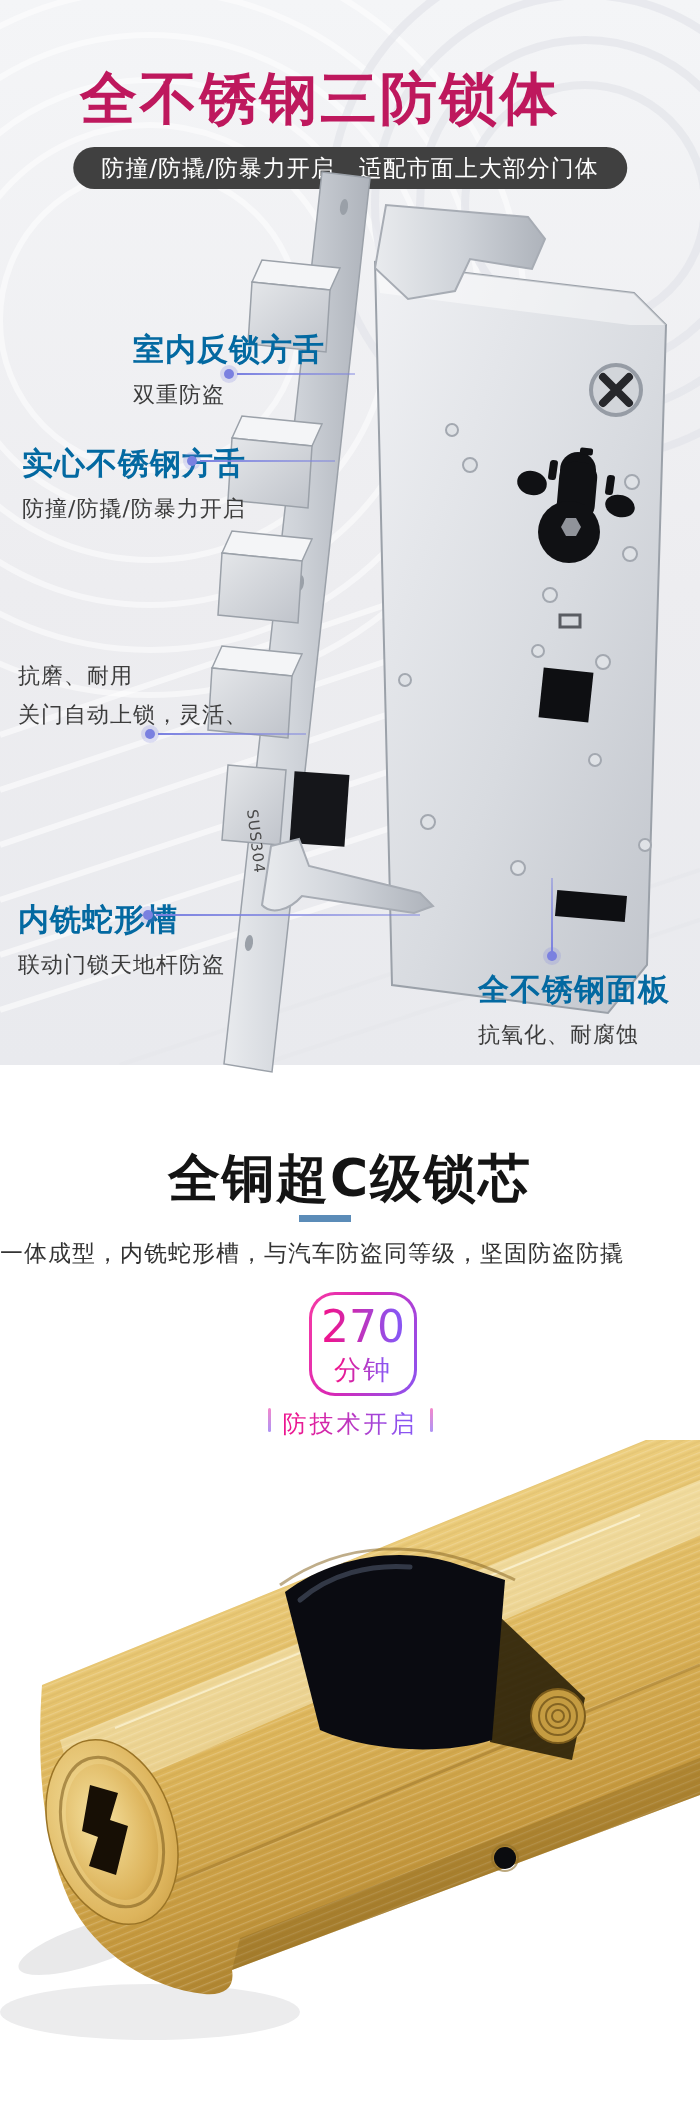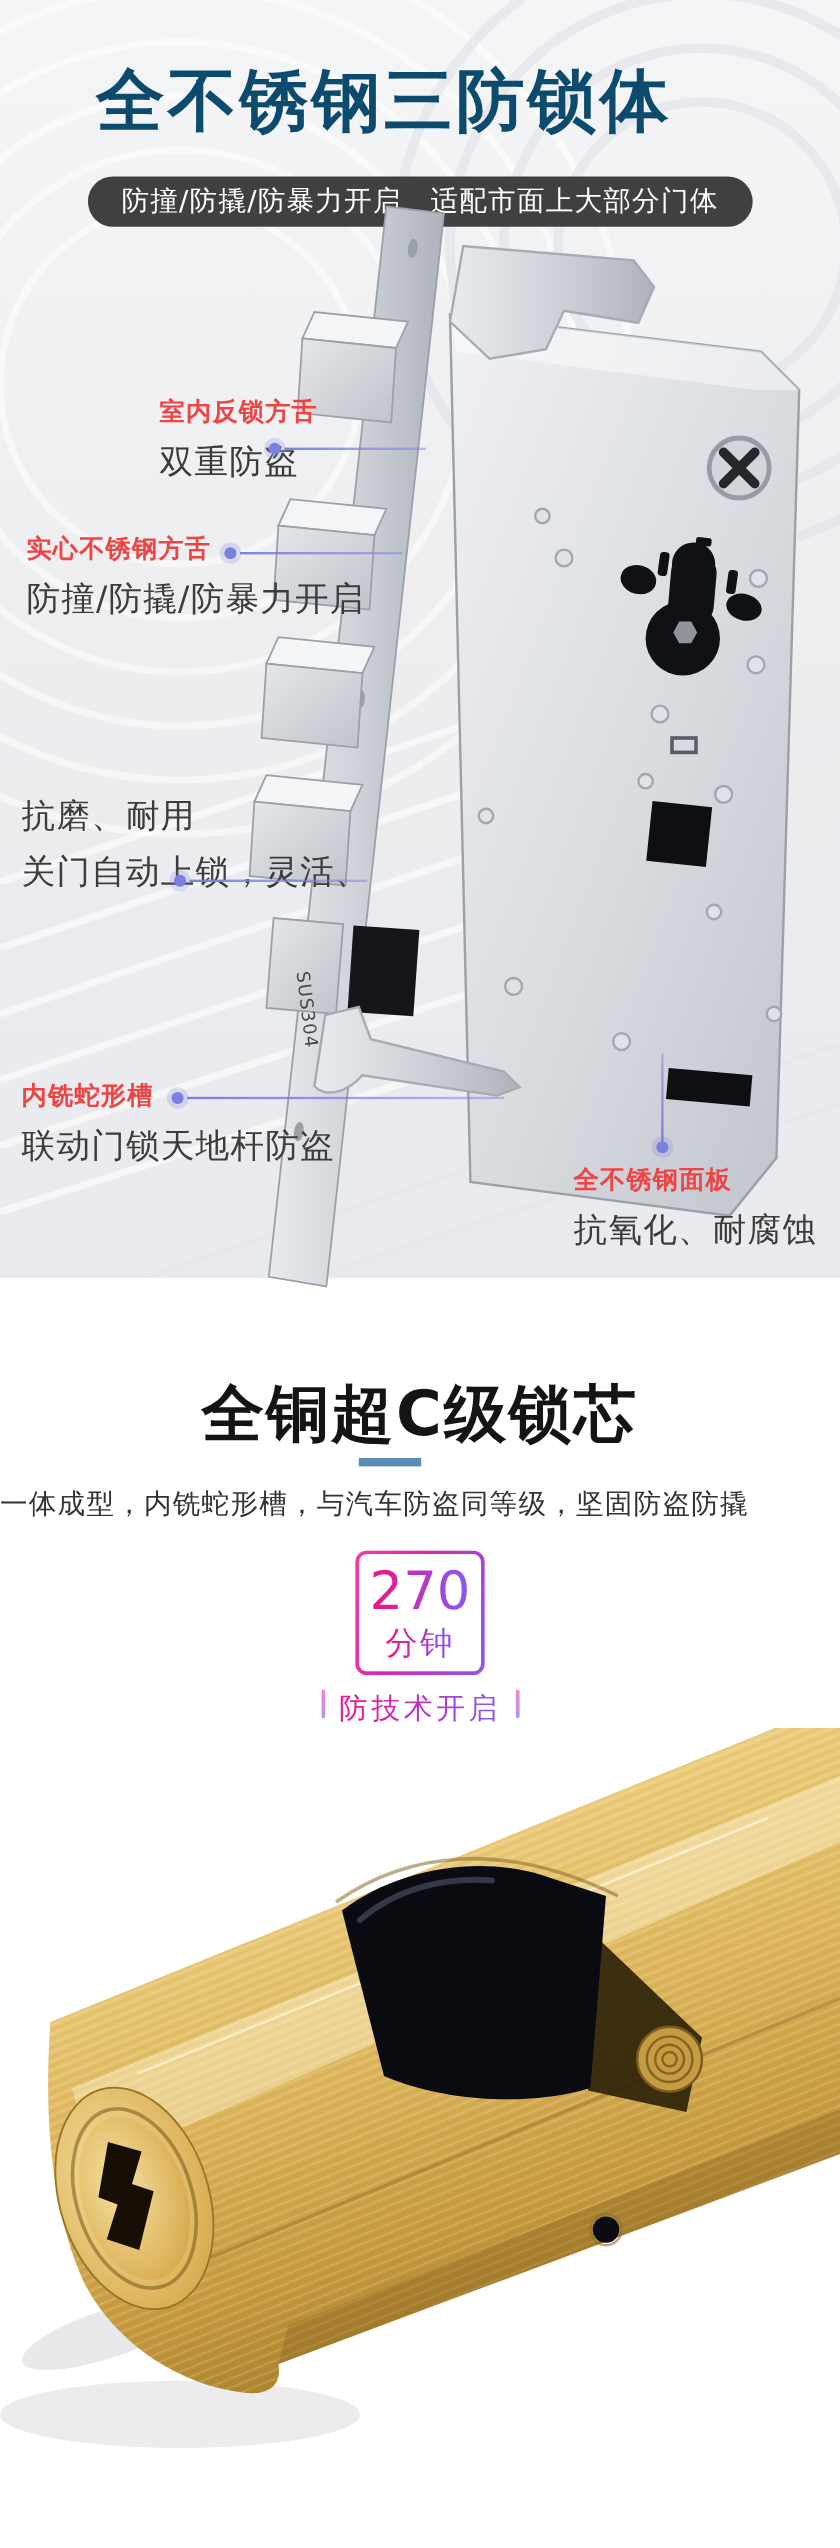--- a/index.html
+++ b/index.html
@@ -1,39 +1,39 @@
 <!DOCTYPE html>
 <html><head>
 <meta charset="utf-8">
 <style>
   html,body{margin:0;padding:0;background:#fff;}
   .page{position:relative;width:700px;height:2123px;margin:0 auto;overflow:hidden;
         background:#fff;font-family:"DejaVu Sans","Liberation Sans",sans-serif;color:#1a1a1a;}
   
   .s1-bg{position:absolute;left:0;top:0;width:700px;height:1065px;
          background:linear-gradient(180deg,#f4f5f7 0%,#ededf0 55%,#e9eaee 100%);}
-  .s1-title{position:absolute;left:0;top:46px;width:640px;text-align:center;
-            font-size:57px;font-weight:700;letter-spacing:3px;color:#0c4a6e;}
+  .s1-title{position:absolute;left:0;top:61px;width:640px;text-align:center;
+            font-size:57px;font-weight:700;letter-spacing:3px;color:#be185d;}
   .s1-banner{position:absolute;left:50%;top:147px;transform:translateX(-50%);
              height:42px;line-height:42px;padding:0 28px;border-radius:22px;
              background:#404040;color:#fff;font-size:23px;letter-spacing:1px;white-space:nowrap;}
   .co{position:absolute;}
-  .co-title{font-size:21px;font-weight:700;color:#ef4444;letter-spacing:1px;white-space:nowrap;font-family:Liberation Mono, monospace;}
-  .co-desc{font-size:28px;color:#3c3c3c;letter-spacing:1px;margin-top:9px;white-space:nowrap;}
+  .co-title{font-size:31px;font-weight:700;color:#0369a1;letter-spacing:1px;white-space:nowrap;font-family:Liberation Mono, monospace;}
+  .co-desc{font-size:22px;color:#3c3c3c;letter-spacing:1px;margin-top:9px;white-space:nowrap;}
   .dot{position:absolute;width:10px;height:10px;border-radius:50%;background:#7a80e0;
        box-shadow:0 0 0 4px rgba(122,128,224,.22);}
   .lead{position:absolute;height:2px;background:linear-gradient(90deg,#7a80e0 0%,rgba(122,128,224,.45) 100%);}
   .leadv{position:absolute;width:2px;background:linear-gradient(180deg,rgba(122,128,224,.45),#7a80e0);}
   
   .s2-title{position:absolute;left:0;top:1144px;width:700px;text-align:center;
             font-size:52px;font-weight:700;letter-spacing:2px;color:#141414;}
   .s2-underline{position:absolute;left:299px;top:1215px;width:52px;height:7px;background:#5b8cb8;}
   .s2-subtitle{position:absolute;left:0;top:1238px;width:700px;text-align:left;
                font-size:23px;color:#333;letter-spacing:1px;}
-  .badge{position:absolute;left:296px;top:1292px;width:108px;height:104px;border-radius:10px;
+  .badge{position:absolute;left:309px;top:1292px;width:108px;height:104px;border-radius:26px;
          border:3px solid transparent;box-sizing:border-box;
          background:linear-gradient(#fff,#fff) padding-box,
                     linear-gradient(110deg,#f73ba4 0%,#d926b4 40%,#8a55f2 100%) border-box;
          display:flex;flex-direction:column;align-items:center;justify-content:center;}
   .grad-text{background:linear-gradient(90deg,#ec1690 10%,#8a55f2 90%);
              -webkit-background-clip:text;background-clip:text;color:transparent;}
   .badge-val{font-size:44px;line-height:1;}
   .badge-unit{font-size:27px;line-height:1;margin-top:7px;letter-spacing:2px;}
   .caption{position:absolute;left:0;top:1408px;width:700px;display:flex;
            justify-content:center;gap:12px;}

